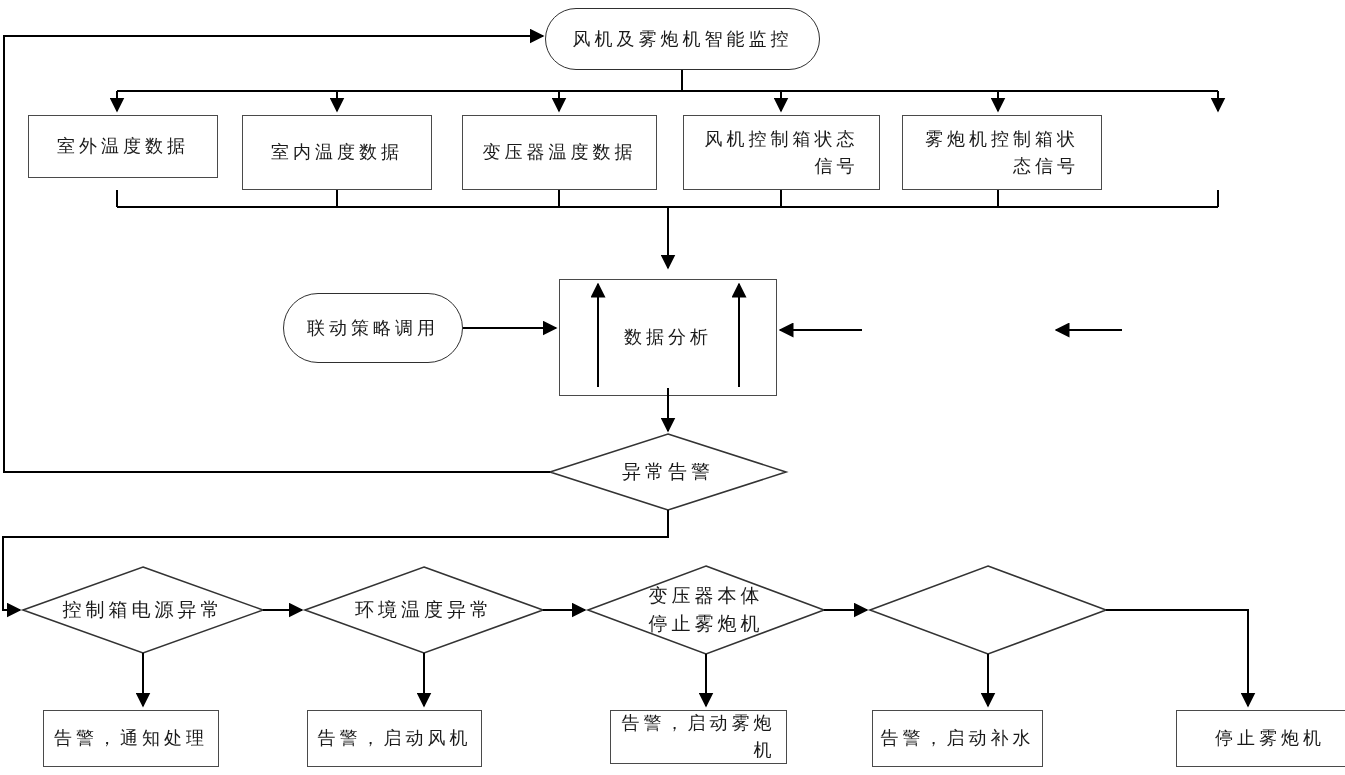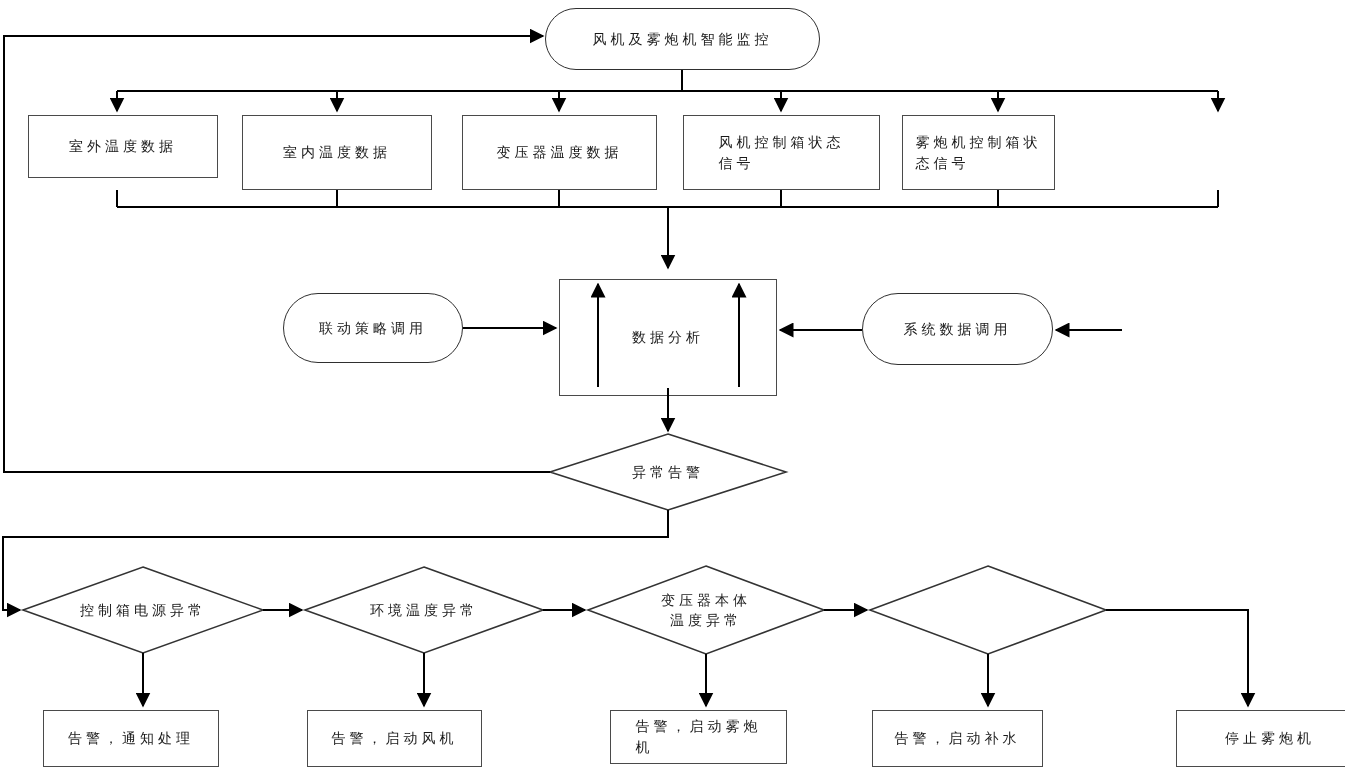--- a/index.html
+++ b/index.html
@@ -5,30 +5,30 @@
   html,body{margin:0;padding:0;background:#ffffff;}
   .canvas{
     position:relative;width:1345px;height:775px;background:#ffffff;
     font-family:"Liberation Sans",sans-serif;color:#1a1a1a;overflow:hidden;
   }
   svg.layer{position:absolute;left:0;top:0;width:1345px;height:775px;}
   #shape-layer{z-index:1;}
   #line-layer{z-index:3;pointer-events:none;}
   .node{
     position:absolute;z-index:2;display:flex;align-items:center;justify-content:center;
-    box-sizing:border-box;text-align:left;background:#ffffff;
+    box-sizing:border-box;text-align:right;background:#ffffff;
     border:1.5px solid #4a4a4a;
-    font-size:14px;letter-spacing:4px;line-height:1.5;
+    font-size:18px;letter-spacing:4px;line-height:1.5;
   }
   .node .label{white-space:pre-line;}
   .stadium{border:1.6px solid #2f2f2f;}
   .diamond-label{
     position:absolute;z-index:2;display:flex;align-items:center;justify-content:center;
     background:transparent;border:none;text-align:center;
-    font-size:14px;letter-spacing:4px;line-height:1.45;white-space:pre-line;
+    font-size:19px;letter-spacing:4px;line-height:1.45;white-space:pre-line;
   }
 </style>
 </head>
 <body>
 
 <div class="canvas">
 
   <svg id="shape-layer" class="layer" viewBox="0 0 1345 775">
     <polygon points="668,434 786,472 668,510 550,472" fill="#ffffff" stroke="#333333" stroke-width="1.6"></polygon>
     <polygon points="143,567 263,610 143,653 23,610" fill="#ffffff" stroke="#333333" stroke-width="1.6"></polygon>
@@ -47,40 +47,37 @@
   <div class="node" style="left:242px;top:115px;width:190px;height:75px;">
     <span class="label">室内温度数据</span>
   </div>
   <div class="node" style="left:462px;top:115px;width:195px;height:75px;">
     <span class="label">变压器温度数据</span>
   </div>
   <div class="node" style="left:683px;top:115px;width:197px;height:75px;">
     <span class="label">风机控制箱状态
 信号</span>
   </div>
-  <div class="node" style="left:902px;top:115px;width:153px;height:75px;">
+  <div class="node" style="left:902px;top:115px;width:200px;height:75px;">
     <span class="label">雾炮机控制箱状
 态信号</span>
   </div>
 
   <div class="node stadium" style="left:283px;top:293px;width:180px;height:70px;border-radius:35px;">
     <span class="label">联动策略调用</span>
   </div>
   <div class="node" style="left:559px;top:271px;width:218px;height:117px;margin-top:8px;">
     <span class="label">数据分析</span>
   </div>
-  <div class="node stadium" style="left:862px;top:293px;width:191px;height:72px;border-radius:36px;">
-    <span class="label">系统数据调用</span>
-  </div>
 
   <div class="diamond-label" style="left:568px;top:452px;width:200px;height:40px;">异常告警</div>
   <div class="diamond-label" style="left:33px;top:590px;width:220px;height:40px;">控制箱电源异常</div>
   <div class="diamond-label" style="left:314px;top:590px;width:220px;height:40px;">环境温度异常</div>
   <div class="diamond-label" style="left:596px;top:578px;width:220px;height:64px;">变压器本体
-温度异常</div>
+停止雾炮机</div>
 
   <div class="node" style="left:43px;top:710px;width:176px;height:57px;">
     <span class="label">告警，通知处理</span>
   </div>
   <div class="node" style="left:307px;top:710px;width:175px;height:57px;">
     <span class="label">告警，启动风机</span>
   </div>
   <div class="node" style="left:610px;top:710px;width:177px;height:54px;">
     <span class="label">告警，启动雾炮
 机</span>

